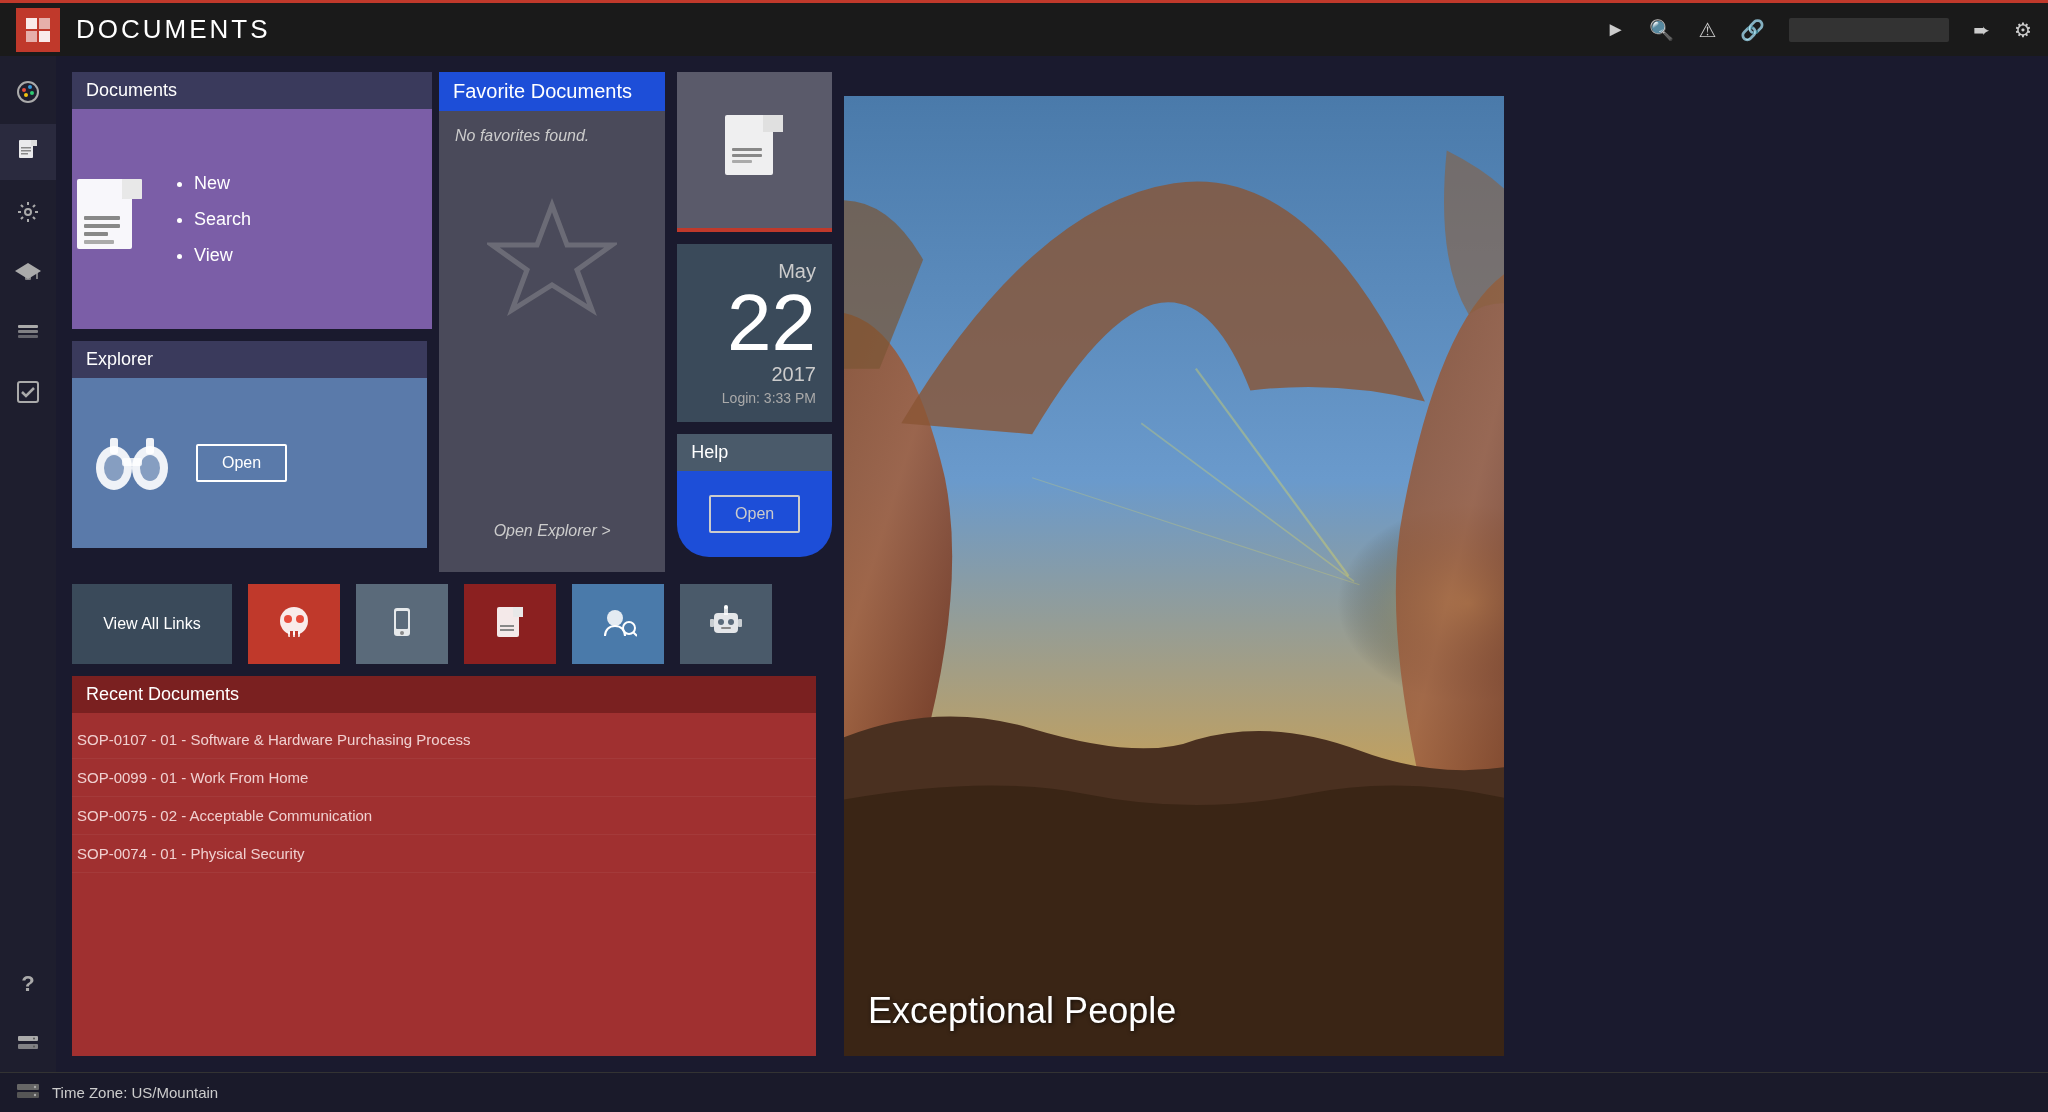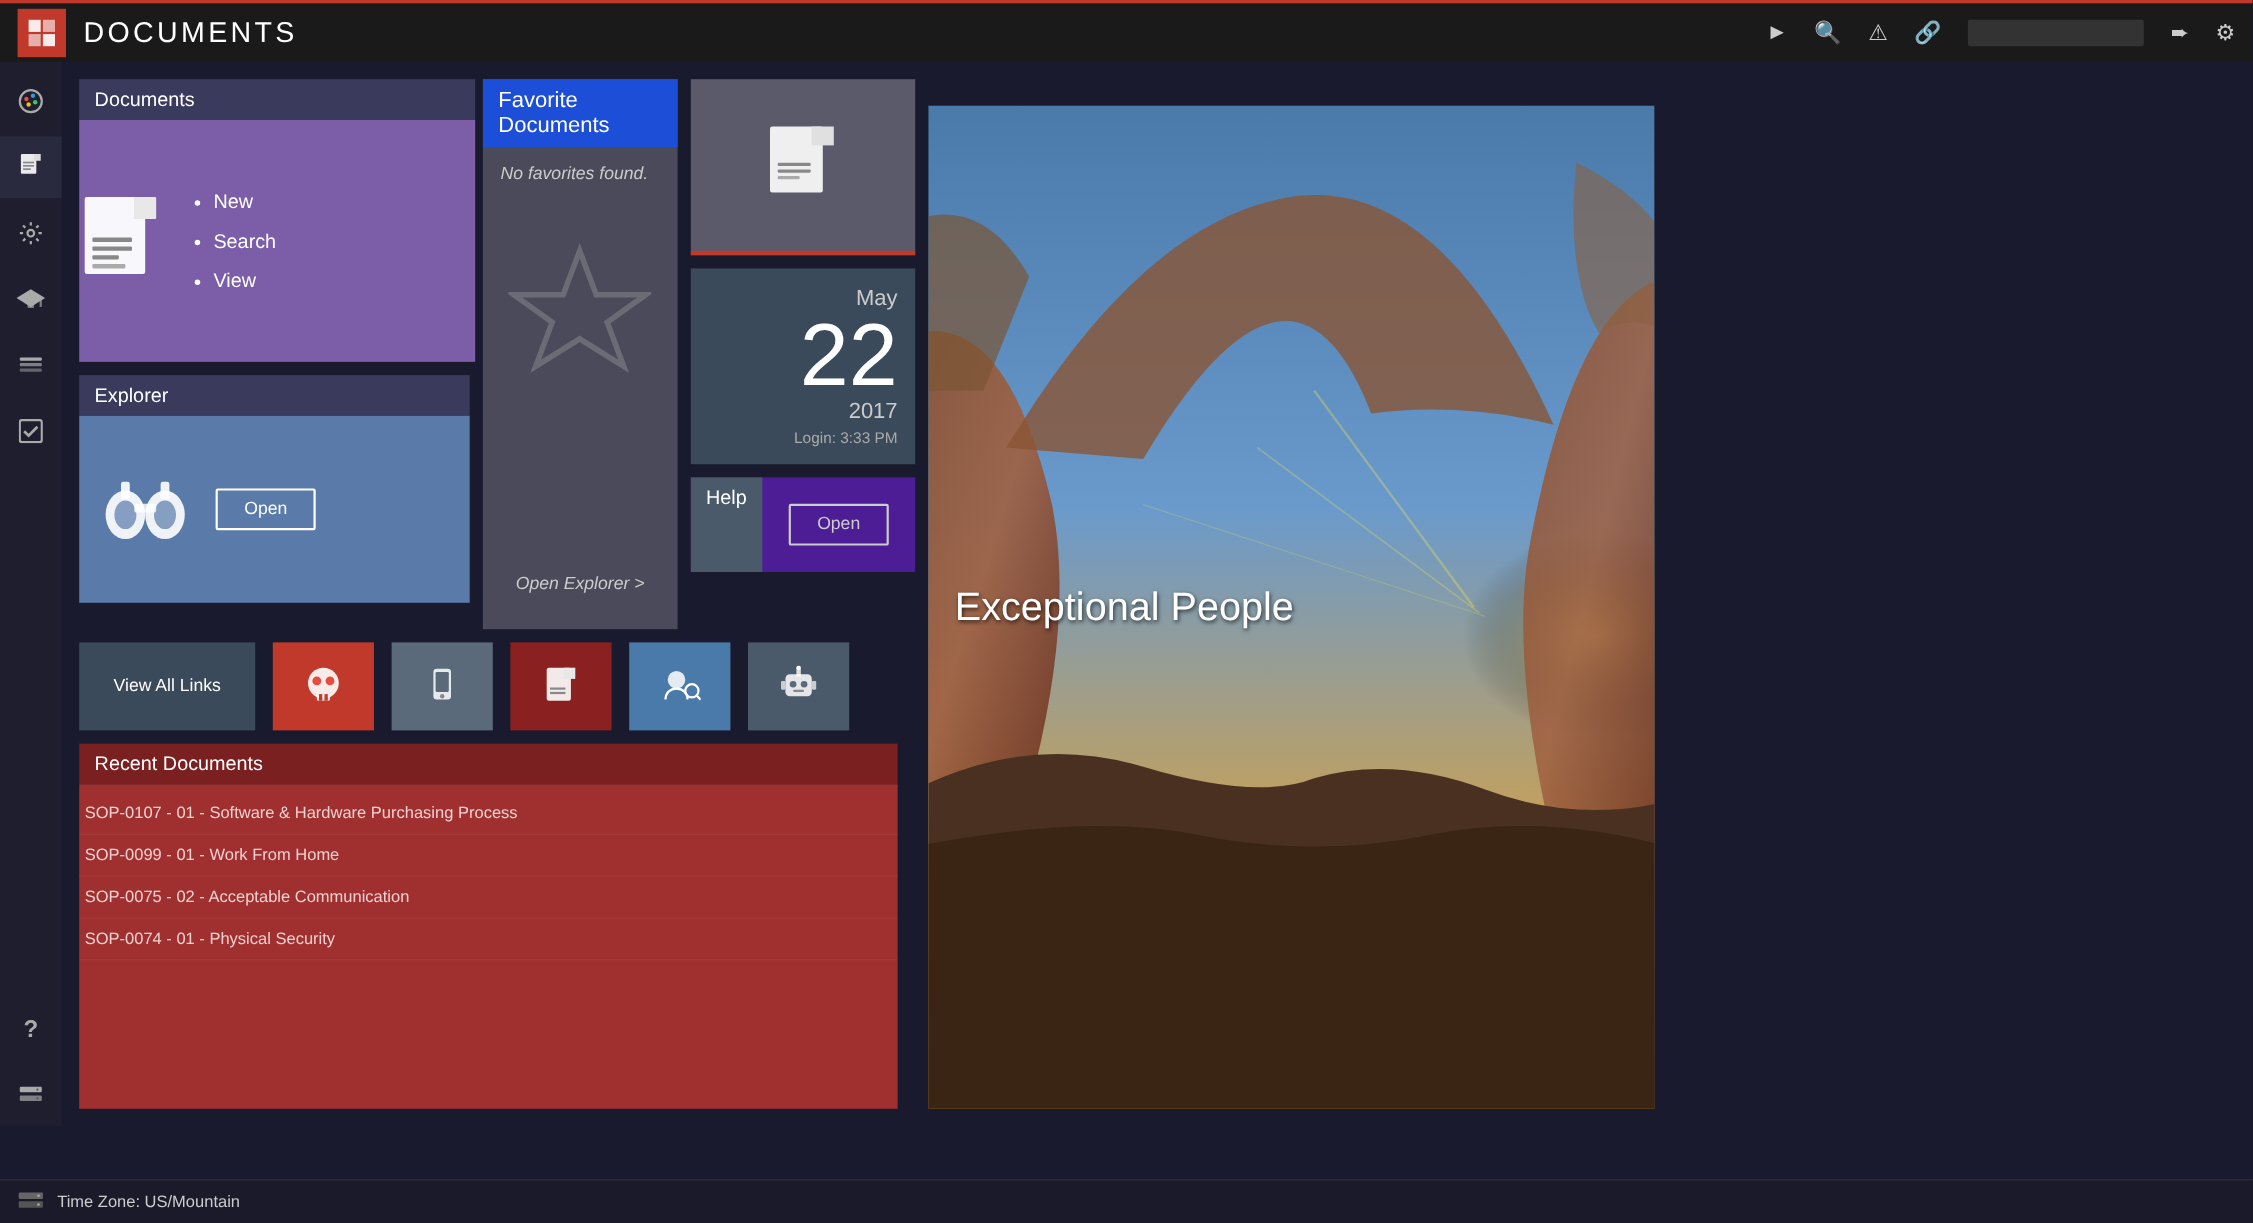--- a/index.html
+++ b/index.html
@@ -179,22 +179,24 @@
       background: #3a4a5a;
       padding: 16px;
       text-align: right;
     }
     .date-month { font-size: 20px; color: #ccc; }
     .date-day { font-size: 80px; font-weight: 200; line-height: 1; }
     .date-year { font-size: 20px; color: #ccc; }
     .date-login { font-size: 14px; color: #aaa; margin-top: 4px; }
 
     .help-widget {
-      background: #4c1d95;
-      display: flex;
+      background: #1d4ed8;
+      display: flex;
+      flex-direction: column;
+      border-radius: 32px;
     }
     .help-header {
       background: #4a5a6a;
       padding: 8px 14px;
       font-size: 18px;
     }
     .help-body {
       padding: 24px;
       display: flex;
       align-items: center;
@@ -271,21 +273,21 @@
         #3a5a7a 15%,
         #4a6a5a 35%,
         #8a6a4a 55%,
         #a07040 65%,
         #6a4a30 75%,
         #4a3520 85%,
         #2a2010 100%
       );
       overflow: hidden;
       display: flex;
-      align-items: center;
+      align-items: flex-end;
       margin-top: 24px;
     }
     .hero-text {
       position: relative;
       z-index: 2;
       padding: 24px;
       font-size: 36px;
       font-weight: 300;
       color: #fff;
       text-shadow: 1px 1px 4px rgba(0,0,0,0.7);
@@ -295,21 +297,20 @@
     .bottom-bar {
       height: 40px;
       background: #1a1a2a;
       display: flex;
       align-items: center;
       padding: 0 16px;
       font-size: 15px;
       color: #ccc;
       gap: 12px;
       border-top: 1px solid #333;
-      margin-top: 48px;
     }
 
     
     .arch-svg {
       position: absolute;
       top: 0; left: 0;
       width: 100%; height: 100%;
     }
 
     

